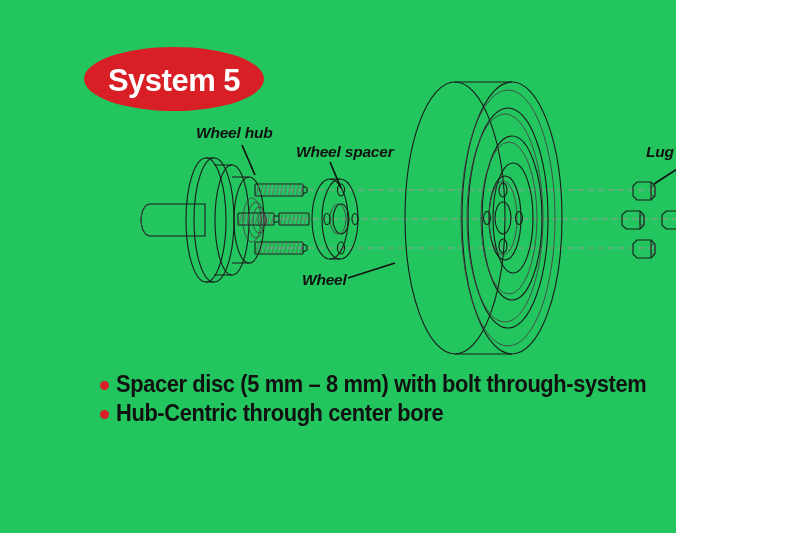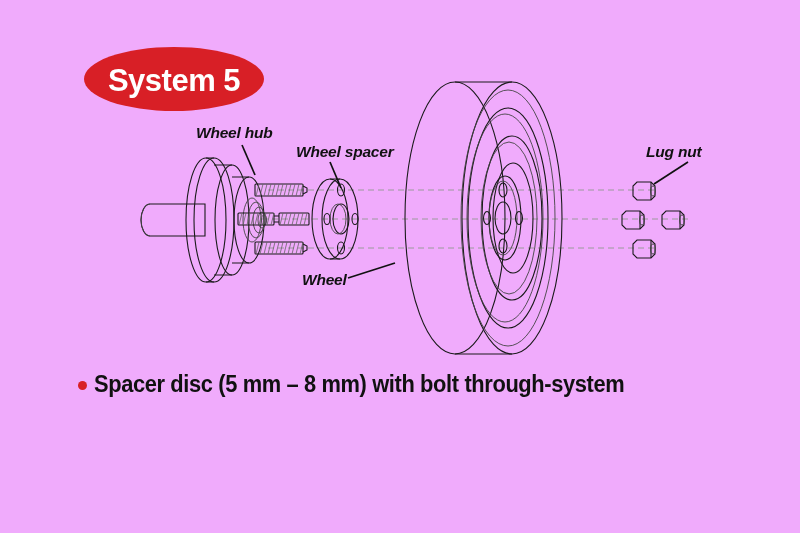--- a/index.html
+++ b/index.html
@@ -2,23 +2,23 @@
 <html><head>
 <meta charset="utf-8">
 <style>
   html, body {
     margin: 0;
     padding: 0;
     background: #ffffff;
   }
   #page {
     position: relative;
-    width: 800px;
+    width: 676px;
     height: 533px;
-    background: #f0abfc;
+    background: #22c55e;
     overflow: hidden;
     font-family: "Liberation Sans", sans-serif;
   }
   #diagram-svg {
     position: absolute;
     left: 0;
     top: 0;
     width: 800px;
     height: 533px;
   }
@@ -35,21 +35,21 @@
     font-family: "Liberation Sans", sans-serif;
     font-weight: bold;
     font-style: italic;
     font-size: 15.5px;
     fill: #111111;
     letter-spacing: -0.2px;
   }
   
   .bullets {
     position: absolute;
-    left: 78px;
+    left: 100px;
     top: 370px;
     width: 700px;
   }
   .bullet-row {
     display: flex;
     align-items: flex-start;
     margin-bottom: 1px;
   }
   .bullet-dot {
     width: 9px;
@@ -229,15 +229,19 @@
       <text class="callout-label" x="302" y="285">Wheel</text>
     </g>
 
   </svg>
 
   <div class="bullets">
     <div class="bullet-row">
       <span class="bullet-dot"></span>
       <span class="bullet-text">Spacer disc (5 mm – 8 mm) with bolt through-system</span>
     </div>
+    <div class="bullet-row">
+      <span class="bullet-dot"></span>
+      <span class="bullet-text">Hub-Centric through center bore</span>
+    </div>
   </div>
 
 </div>
 
 </body></html>

